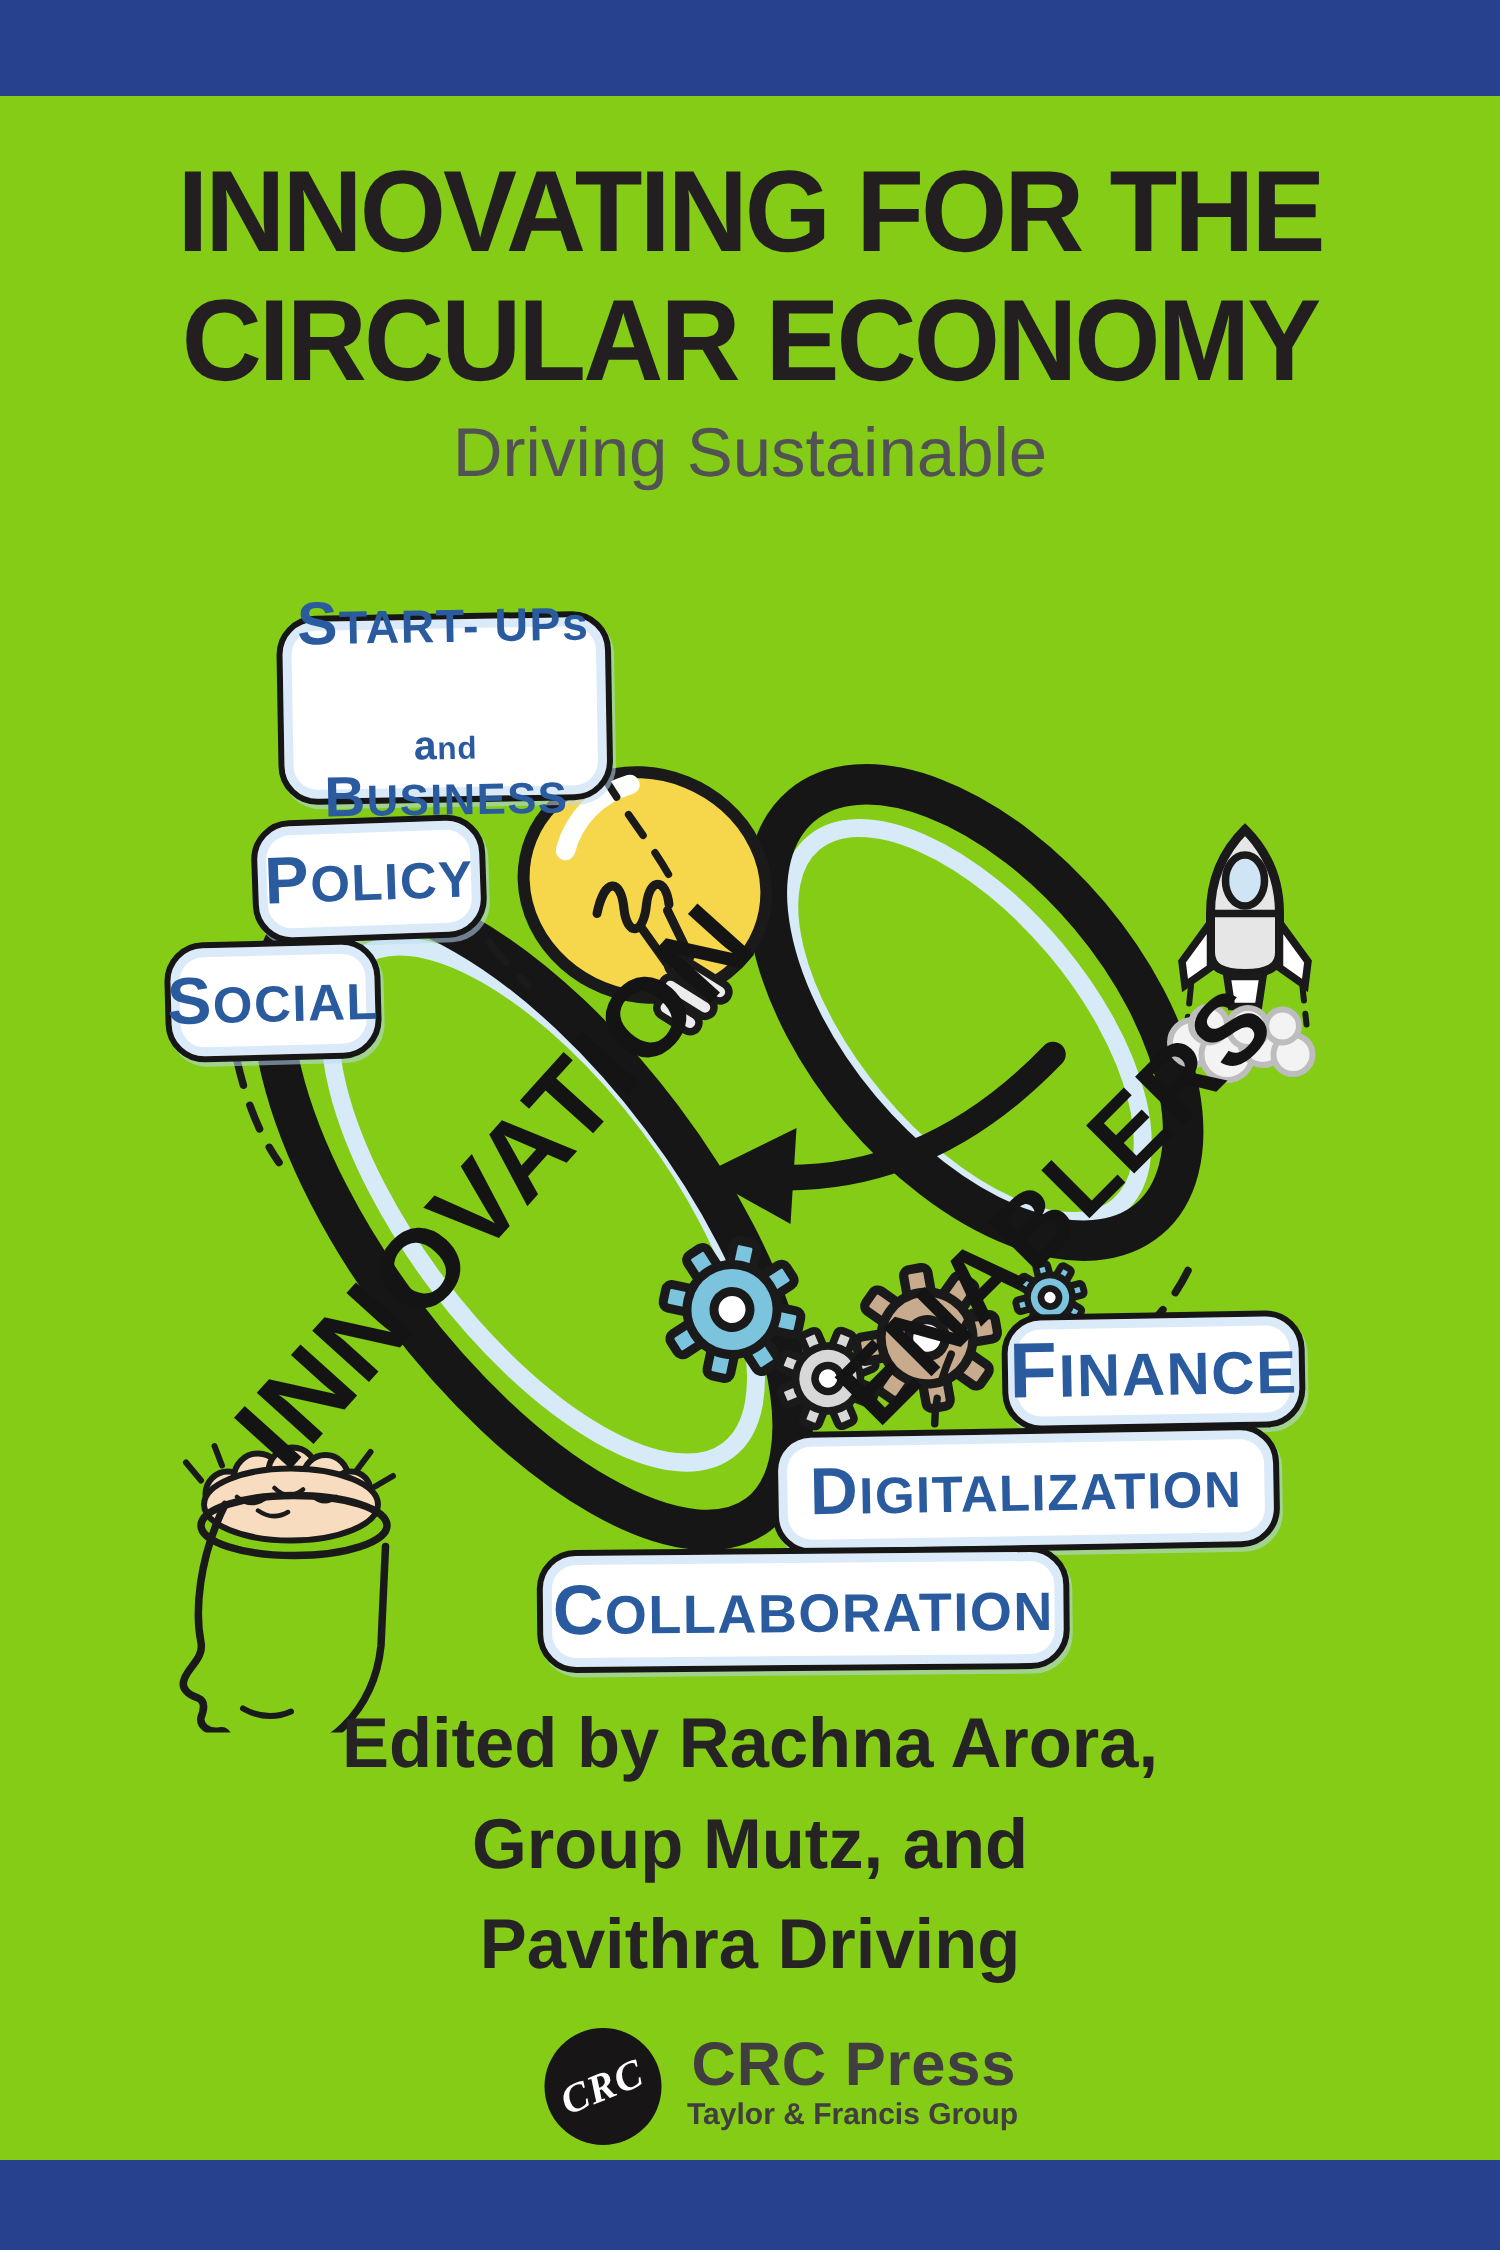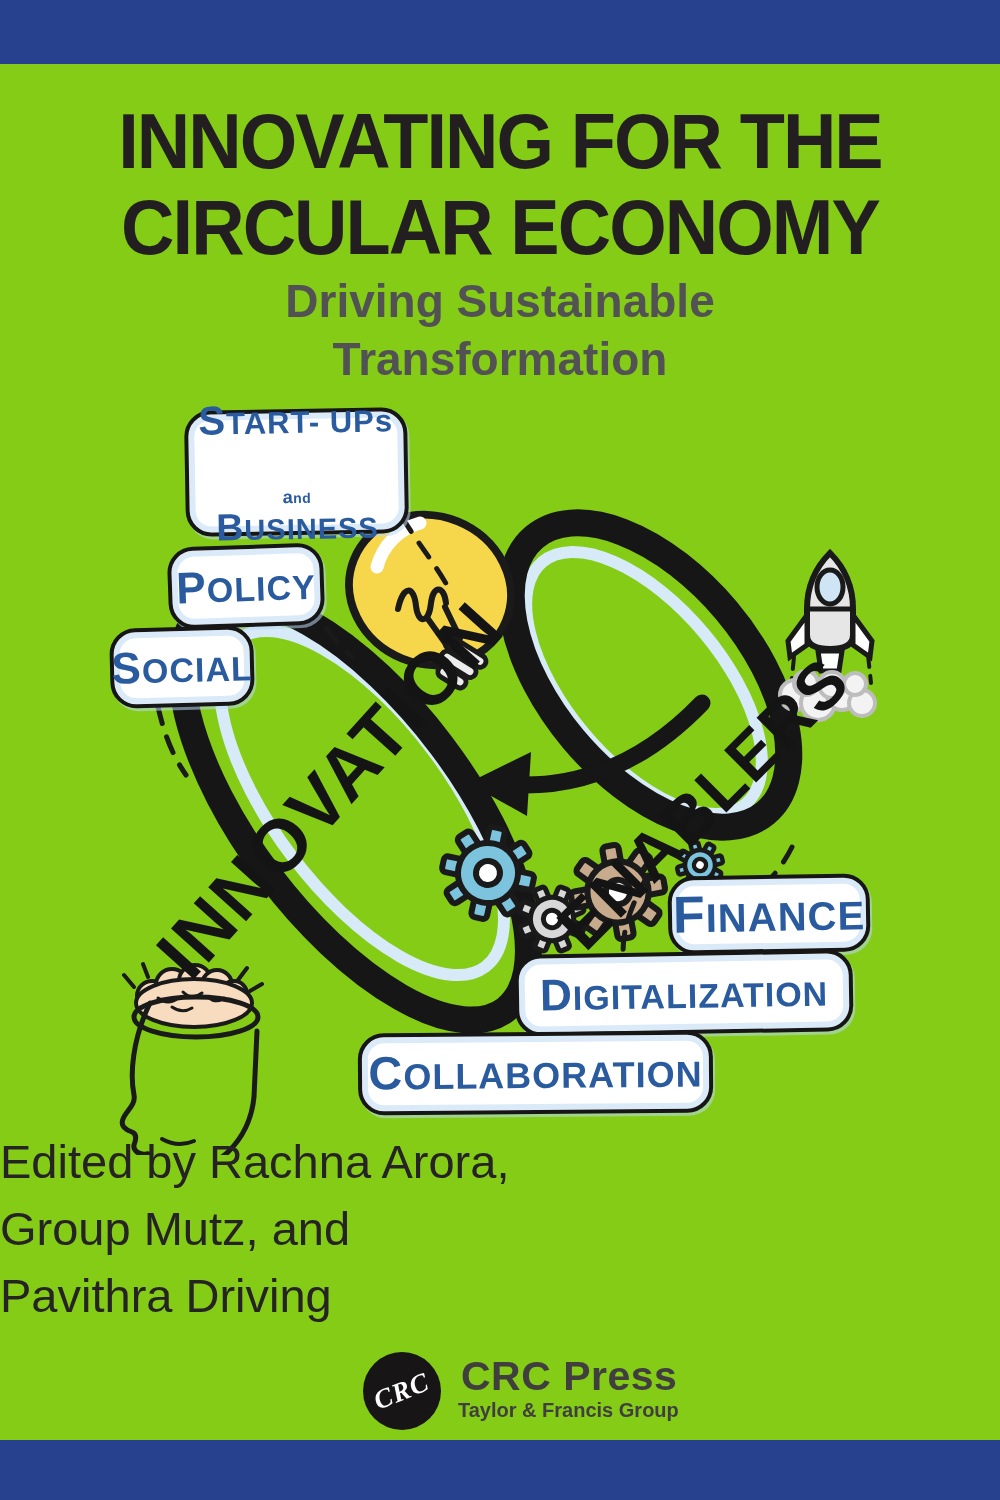--- a/index.html
+++ b/index.html
@@ -7,51 +7,51 @@
         font-family:"Liberation Sans",sans-serif;}
   .band{position:absolute;left:0;width:1000px;background:#27418f;}
   .band-top{top:0;height:64px;}
   .band-bottom{bottom:0;height:60px;}
 
   
   .title{position:absolute;top:98px;left:0;width:1000px;text-align:center;
          color:#231f20;font-weight:700;font-size:77px;line-height:86px;
          letter-spacing:-2px;transform:scaleX(.96);transform-origin:center;}
   .subtitle{position:absolute;top:272px;left:0;width:1000px;text-align:center;
-            color:#525254;font-weight:700;font-size:46px;line-height:58px;letter-spacing:0;}
+            color:#525254;font-weight:400;font-size:46px;line-height:58px;letter-spacing:0;}
 
   
   .illustration{position:absolute;top:395px;left:0;width:1000px;height:760px;}
   .art{position:absolute;top:0;left:0;}
 
   .bubble{position:absolute;background:#ffffff;border:4px solid #161616;border-radius:26px;
           box-shadow:inset 0 0 0 6px rgba(187,217,243,.55), 2px 3px 0 0 rgba(187,217,243,.55);
           display:flex;flex-direction:column;align-items:center;justify-content:center;
           color:#2a5b9e;font-weight:700;text-align:center;}
   .bubble .lbl{display:block;letter-spacing:1px;line-height:1.02;}
   .bubble .lbl::first-letter{font-size:1.3em;}
   .b-startups{left:185px;top:14px;width:215px;height:118px;transform:rotate(-1deg);}
   .b-startups .l1{font-size:31px;}
-  .b-startups .l2{font-size:14px;text-transform:lowercase;letter-spacing:.5px;margin-top:48px;}
+  .b-startups .l2{font-size:21px;text-transform:lowercase;letter-spacing:.5px;margin-top:48px;}
   .b-startups .l3{font-size:29px;}
   .b-policy{left:168px;top:150px;width:148px;height:74px;transform:rotate(-2deg);font-size:34px;}
   .b-social{left:110px;top:232px;width:136px;height:72px;transform:rotate(-1.5deg);font-size:34px;}
   .b-finance{left:668px;top:480px;width:194px;height:70px;transform:rotate(-1deg);font-size:40px;}
   .b-digitalization{left:515px;top:557px;width:330px;height:74px;transform:rotate(-1deg);font-size:34px;}
   .b-collaboration{left:358px;top:637px;width:347px;height:74px;transform:rotate(-.5deg);font-size:36px;}
 
   .word{position:absolute;color:#141414;font-weight:800;white-space:nowrap;}
   .w-innovation{left:330px;top:395px;font-size:74px;letter-spacing:2px;
                 transform:translate(-50%,-50%) rotate(-48deg);}
   .w-enablers{left:703px;top:408px;font-size:66px;letter-spacing:2px;
               transform:translate(-50%,-50%) rotate(-45deg);}
 
   
-  .editors{position:absolute;top:1128px;left:0;width:1000px;text-align:left;
-           color:#262324;font-weight:400;font-size:47px;line-height:67px;}
+  .editors{position:absolute;top:1128px;left:0;width:1000px;text-align:center;
+           color:#262324;font-weight:700;font-size:47px;line-height:67px;}
 
   
   .publisher{position:absolute;top:1350px;left:0;width:1000px;height:84px;}
   .crc-circle{position:absolute;left:363px;top:2px;width:78px;height:78px;border-radius:50%;
               background:#171515;display:flex;align-items:center;justify-content:center;}
   .crc-circle span{color:#ffffff;font-family:"Liberation Serif",serif;font-style:italic;
                    font-weight:700;font-size:27px;letter-spacing:1px;transform:rotate(-22deg);}
   .crc-name{position:absolute;left:461px;top:3px;color:#403e3f;font-weight:600;font-size:41px;letter-spacing:.5px;}
   .crc-group{position:absolute;left:458px;top:49px;color:#403e3f;font-weight:700;font-size:20px;}
 </style>
@@ -60,21 +60,20 @@
 
 <div class="page">
   <div class="band band-top"></div>
 
   <div class="title">
     <div>INNOVATING FOR THE</div>
     <div>CIRCULAR ECONOMY</div>
   </div>
   <div class="subtitle">
     <div>Driving Sustainable</div>
-    <div>Transformation</div>
   </div>
 
   <div class="illustration">
     <svg class="art" width="1000" height="760" viewBox="0 0 1000 760">
 
       <g>
         <ellipse cx="362" cy="408" rx="88" ry="205" fill="none" stroke="#d6eaf8" stroke-width="12" transform="rotate(-37 362 408)"></ellipse>
         <ellipse cx="644" cy="288" rx="78" ry="158" fill="none" stroke="#d6eaf8" stroke-width="12" transform="rotate(-40 644 288)"></ellipse>
         <ellipse cx="355" cy="415" rx="108" ry="250" fill="none" stroke="#161616" stroke-width="27" transform="rotate(-37 355 415)"></ellipse>
         <ellipse cx="650" cy="280" rx="100" ry="180" fill="none" stroke="#161616" stroke-width="27" transform="rotate(-40 650 280)"></ellipse>

